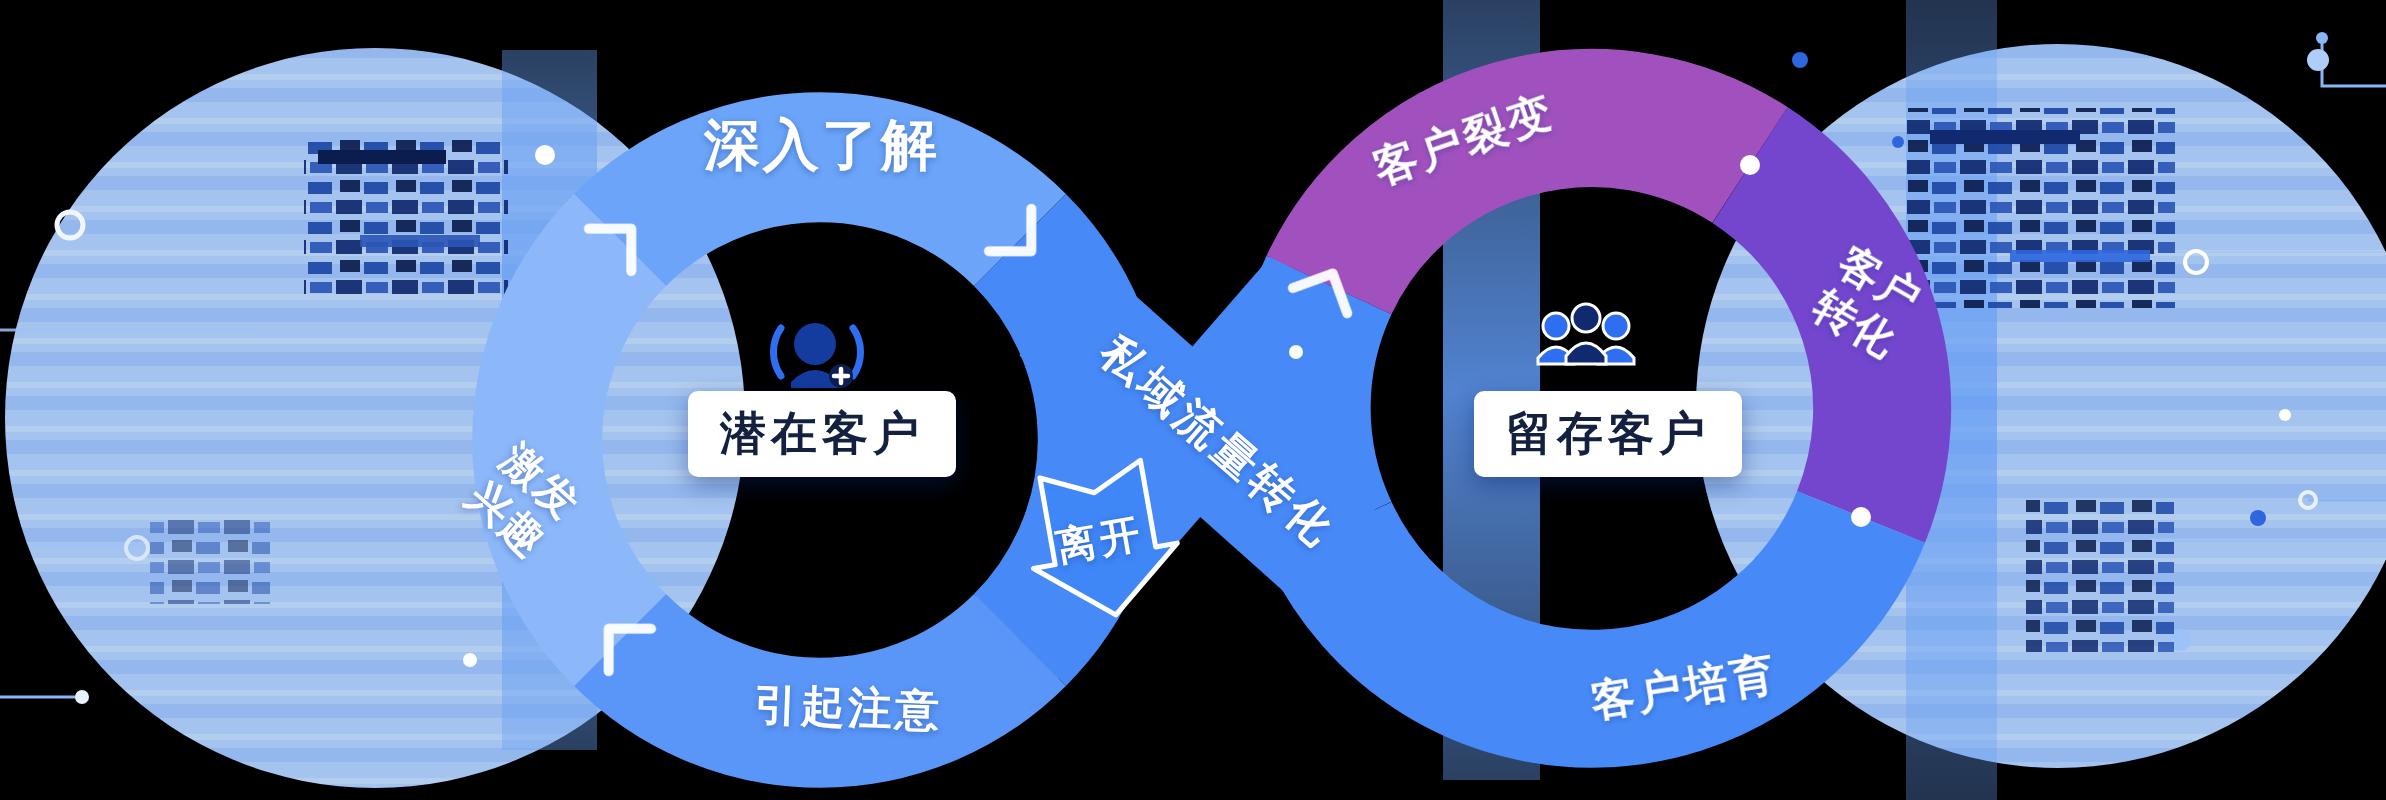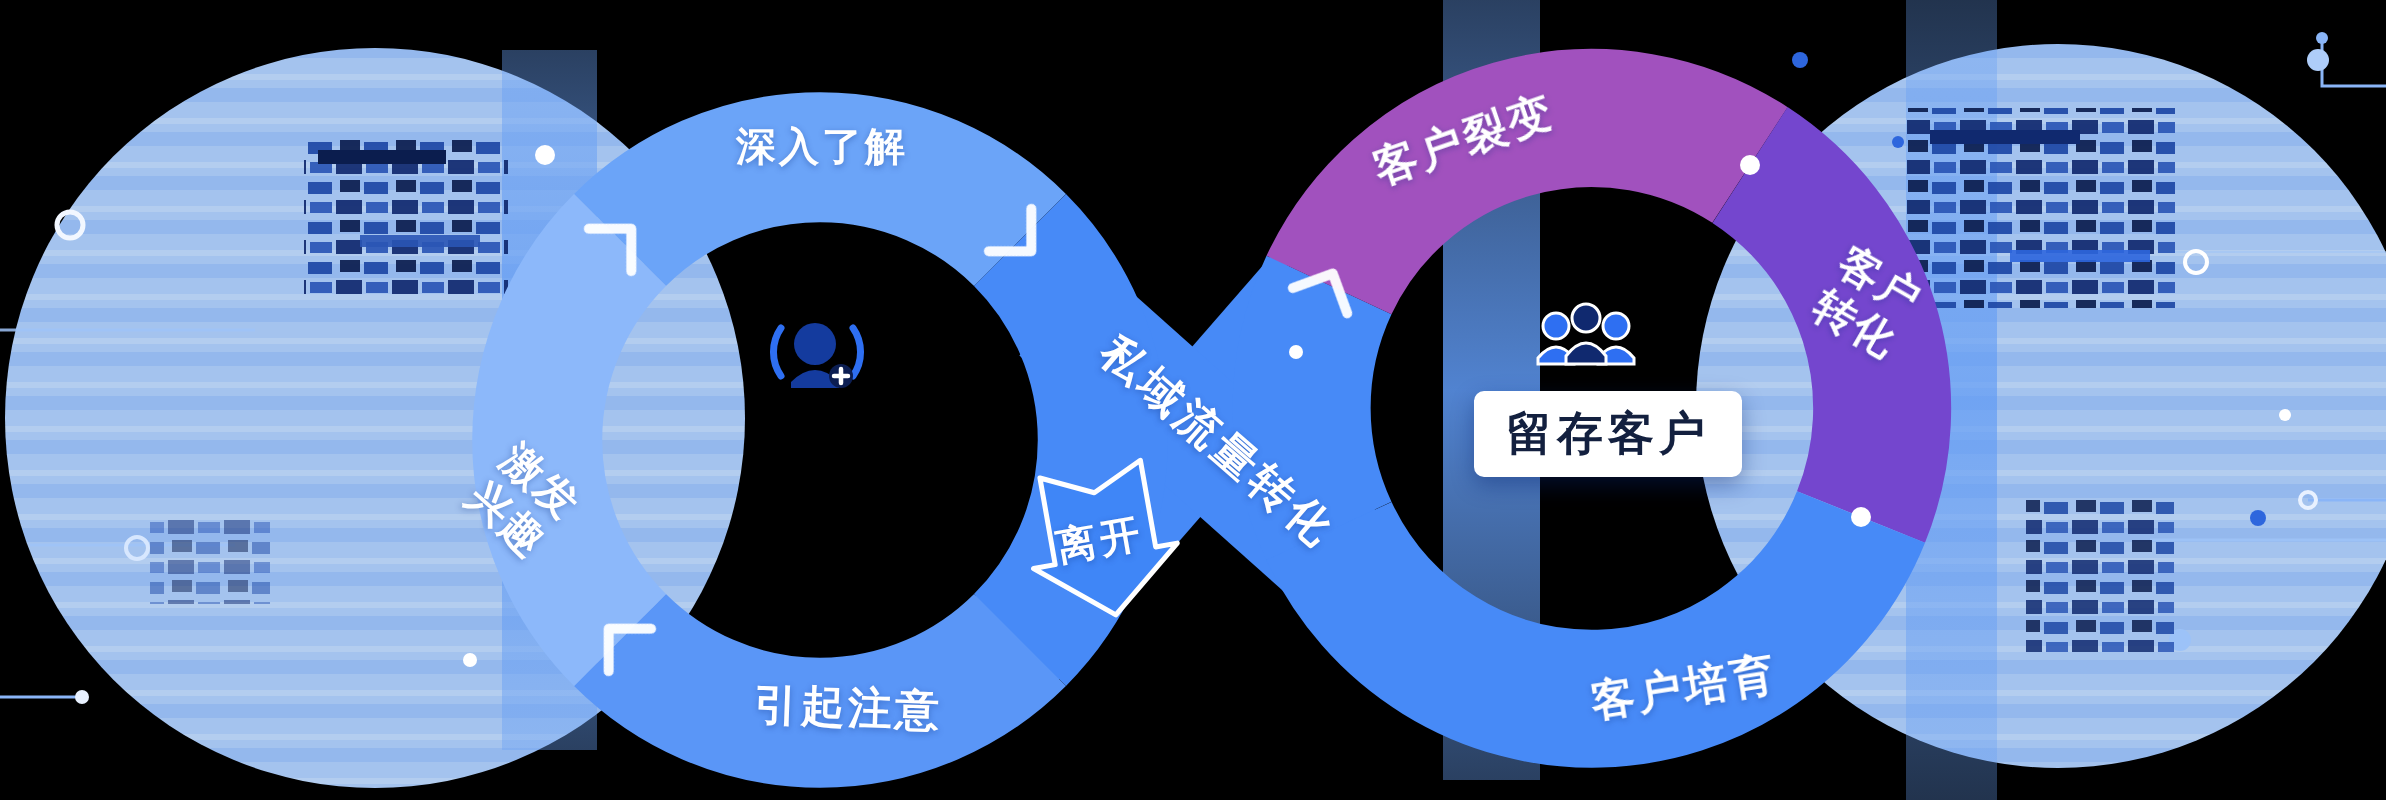--- a/index.html
+++ b/index.html
@@ -5,21 +5,21 @@
   html,body{margin:0;padding:0;background:#000;}
   .stage{position:relative;width:2386px;height:800px;overflow:hidden;
          font-family:"DejaVu Sans","Liberation Sans",sans-serif;}
   svg.scene{position:absolute;left:0;top:0;}
   .lbl{position:absolute;color:#fff;font-weight:700;white-space:nowrap;
        transform:translate(-50%,-50%);
        text-shadow:0 2px 6px rgba(10,40,120,.35);}
   .lbl2{position:absolute;color:#fff;font-weight:700;text-align:center;
         line-height:1.18;white-space:nowrap;
         text-shadow:0 2px 6px rgba(10,40,120,.35);}
-  .l-understand{left:822px;top:146px;font-size:40px;letter-spacing:3px;}
+  .l-understand{left:822px;top:146px;font-size:56px;letter-spacing:3px;}
   .l-interest{left:524px;top:500px;transform:translate(-50%,-50%) rotate(42deg);
               font-size:42px;letter-spacing:2px;}
   .l-attention{left:848px;top:708px;transform:translate(-50%,-50%) rotate(2deg);
                font-size:44px;letter-spacing:3px;}
   .r-fission{left:1464px;top:140px;transform:translate(-50%,-50%) rotate(-19deg);
              font-size:44px;letter-spacing:3px;}
   .r-convert{left:1868px;top:302px;transform:translate(-50%,-50%) rotate(30deg);
              font-size:42px;letter-spacing:2px;}
   .r-nurture{left:1684px;top:688px;transform:translate(-50%,-50%) rotate(-9deg);
              font-size:44px;letter-spacing:3px;}
@@ -169,20 +169,21 @@
 
   <div class="lbl l-understand">深入了解</div>
 
   <div class="lbl2 l-interest">
     <div>激发</div>
     <div>兴趣</div>
   </div>
 
   <div class="lbl l-attention">引起注意</div>
 
+  <div class="card l-card">潜在客户</div>
 
   <div class="card r-card">留存客户</div>
 
   <div class="lbl r-fission">客户裂变</div>
 
   <div class="lbl2 r-convert">
     <div>客户</div>
     <div>转化</div>
   </div>
 

